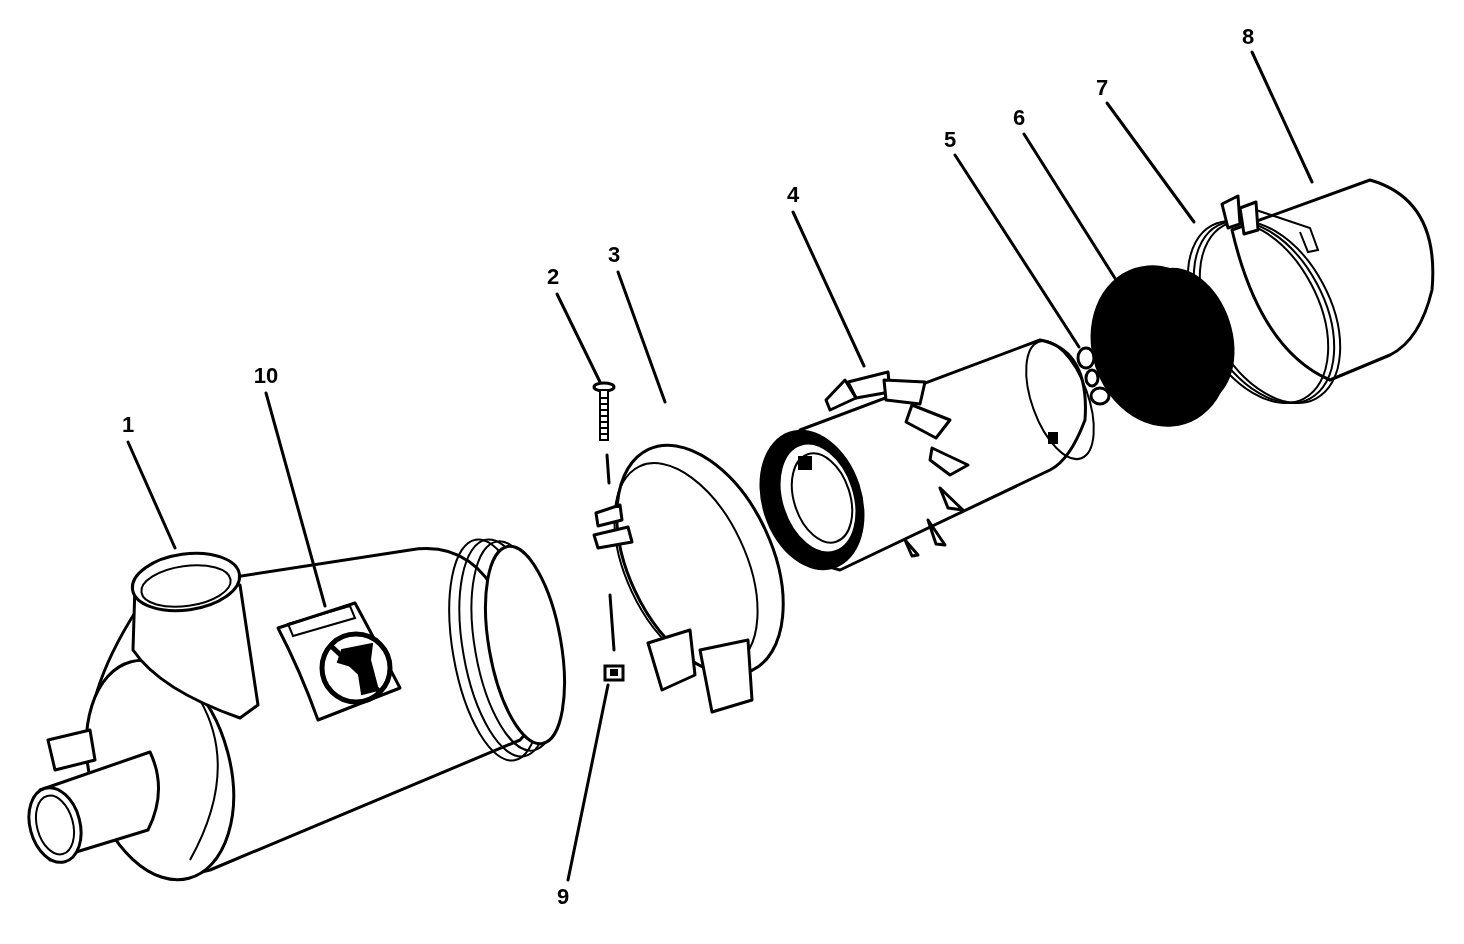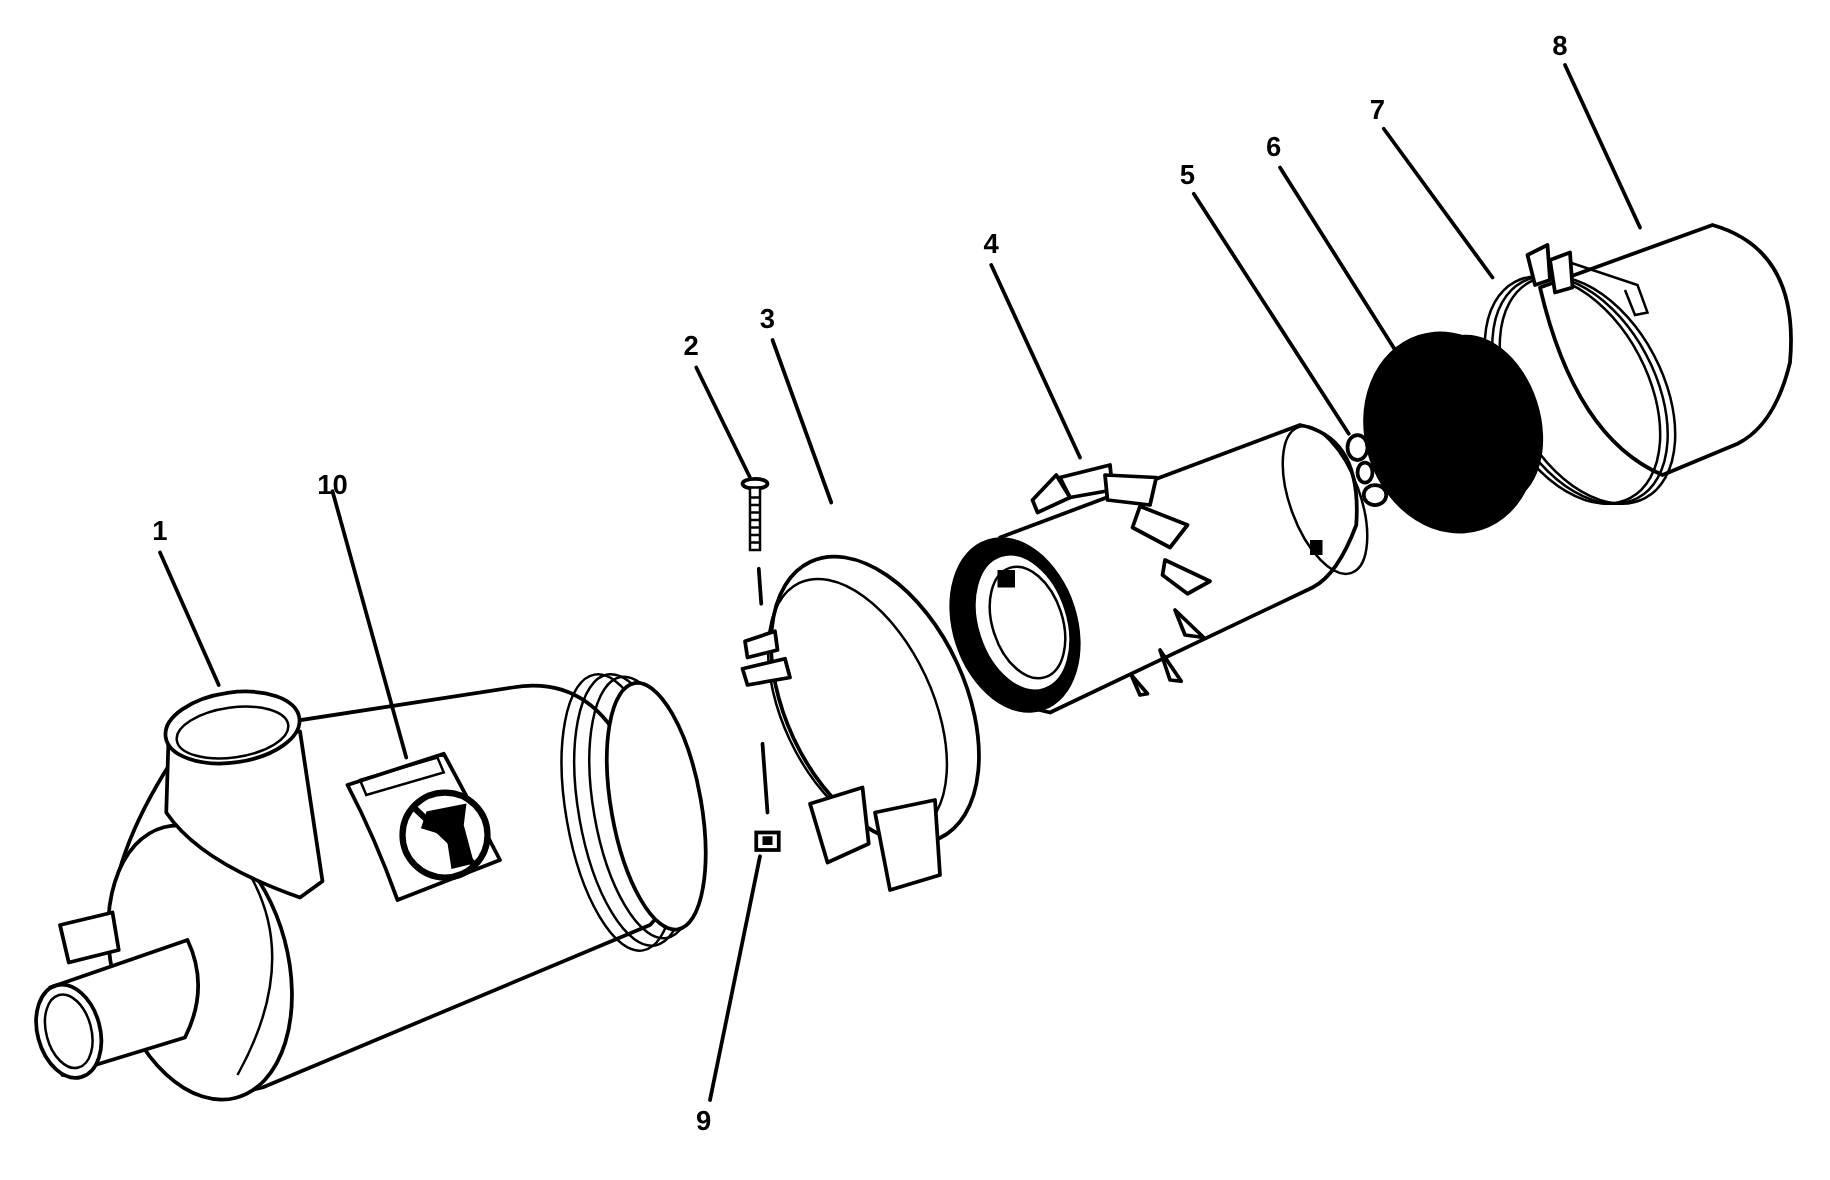--- a/index.html
+++ b/index.html
@@ -133,14 +133,14 @@
   
   <span class="callout-label" style="left:128px;top:425px;">1</span>
   <span class="callout-label" style="left:553px;top:277px;">2</span>
   <span class="callout-label" style="left:614px;top:255px;">3</span>
   <span class="callout-label" style="left:793px;top:195px;">4</span>
   <span class="callout-label" style="left:950px;top:140px;">5</span>
   <span class="callout-label" style="left:1019px;top:118px;">6</span>
   <span class="callout-label" style="left:1102px;top:88px;">7</span>
   <span class="callout-label" style="left:1248px;top:37px;">8</span>
   <span class="callout-label" style="left:563px;top:897px;">9</span>
-  <span class="callout-label" style="left:266px;top:388px;">10</span>
+  <span class="callout-label" style="left:266px;top:376px;">10</span>
 </div>
 
 </body></html>

